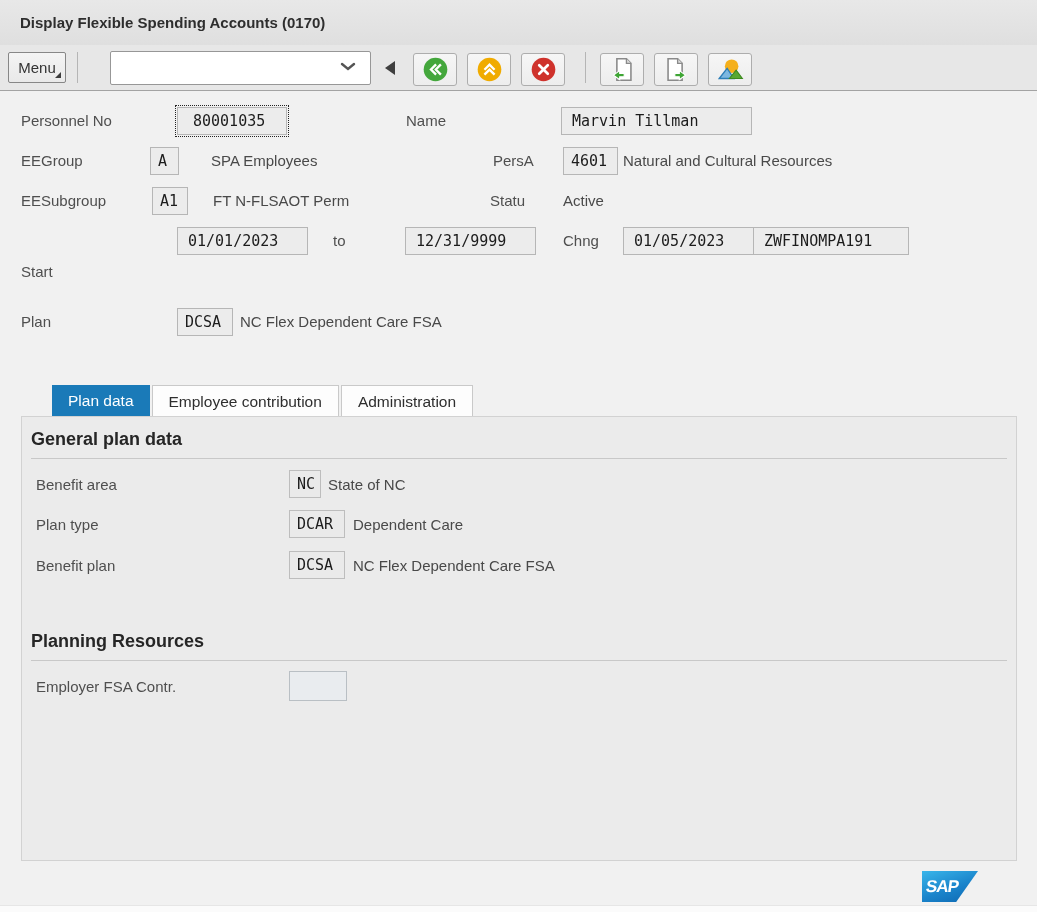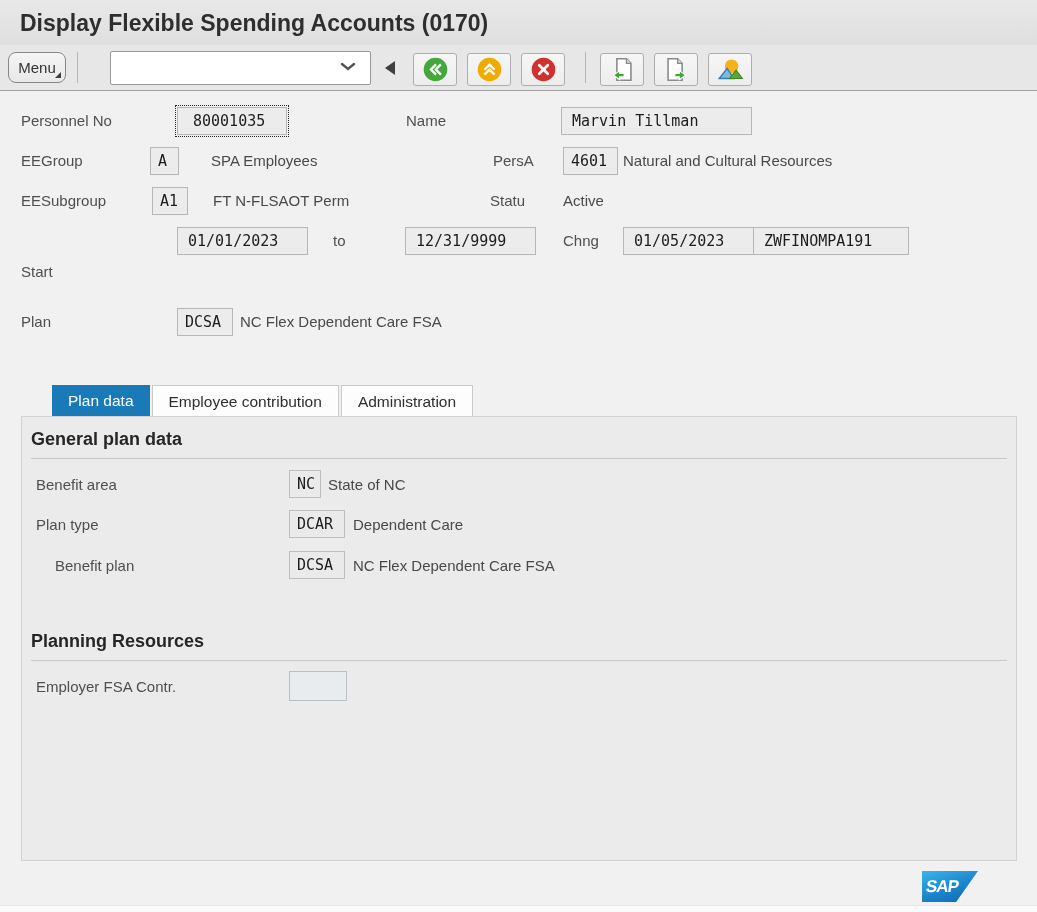--- a/index.html
+++ b/index.html
@@ -2,29 +2,29 @@
 <html><head>
 <meta charset="utf-8">
 <style>
   html,body{margin:0;padding:0;}
   body{width:1037px;height:912px;position:relative;overflow:hidden;
        font-family:"Liberation Sans",sans-serif;background:#f1f1f1;}
 
   
   .titlebar{position:absolute;left:0;top:0;width:1037px;height:45px;
             background:linear-gradient(#e8e8e8,#dfdfdf);}
-  .titlebar h1{margin:0;padding:0 0 0 20px;line-height:46px;font-size:23px;
+  .titlebar h1{margin:0;padding:0 0 0 20px;line-height:46px;font-size:15px;
                font-weight:bold;color:#2e2e2e;}
 
   
   .toolbar{position:absolute;left:0;top:45px;width:1037px;height:46px;
            background:#e7e7e7;border-bottom:1px solid #a3a3a3;box-sizing:border-box;}
   .menu-btn{position:absolute;left:8px;top:7px;width:58px;height:31px;
             background:linear-gradient(#f4f4f4,#e9e9e9);border:1px solid #878787;
-            border-radius:8px;font-size:15px;color:#333;text-align:center;
+            border-radius:2px;font-size:15px;color:#333;text-align:center;
             line-height:29px;cursor:pointer;box-sizing:border-box;}
   .menu-corner{position:absolute;right:4px;bottom:4px;width:0;height:0;
                border-left:6px solid transparent;border-bottom:6px solid #3c3c3c;}
   .tb-sep{position:absolute;top:7px;width:1px;height:31px;background:#b5b5b5;}
   .combo{position:absolute;left:110px;top:6px;width:261px;height:34px;
          background:#fff;border:1px solid #979797;border-radius:2px;
          box-sizing:border-box;font-size:15px;padding:0 30px 0 8px;
          color:#222;font-family:"Liberation Sans",sans-serif;}
   .combo-chev{position:absolute;left:340px;top:17px;pointer-events:none;}
   .collapse-arrow{position:absolute;left:385px;top:16px;width:0;height:0;
@@ -182,21 +182,21 @@
   <div class="sec-line" style="top:41px;"></div>
 
   <div class="lbl" style="top:54px;">Benefit area</div>
   <div class="vbox small" style="left:267px;top:53px;width:32px;">NC</div>
   <div class="desc" style="left:306px;top:54px;">State of NC</div>
 
   <div class="lbl" style="top:94px;">Plan type</div>
   <div class="vbox small" style="left:267px;top:93px;width:56px;">DCAR</div>
   <div class="desc" style="left:331px;top:94px;">Dependent Care</div>
 
-  <div class="lbl" style="top:135px;margin-left:19px;">Benefit plan</div>
+  <div class="lbl" style="top:135px;">Benefit plan</div>
   <div class="vbox small" style="left:267px;top:134px;width:56px;">DCSA</div>
   <div class="desc" style="left:331px;top:135px;">NC Flex Dependent Care FSA</div>
 
   <div class="sec-title" style="top:214px;">Planning Resources</div>
   <div class="sec-line" style="top:243px;"></div>
 
   <div class="lbl" style="top:256px;">Employer FSA Contr.</div>
   <div class="vbox" style="left:267px;top:254px;width:58px;height:30px;background:#e9ecef;border-color:#b9bfc4;"></div>
 </div>
 

